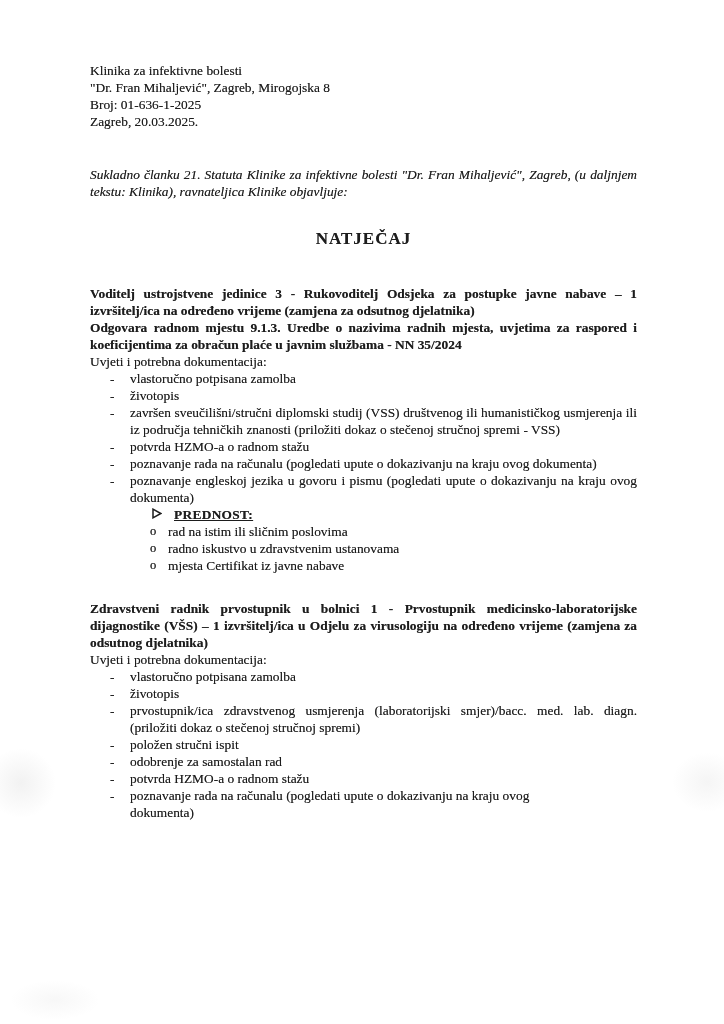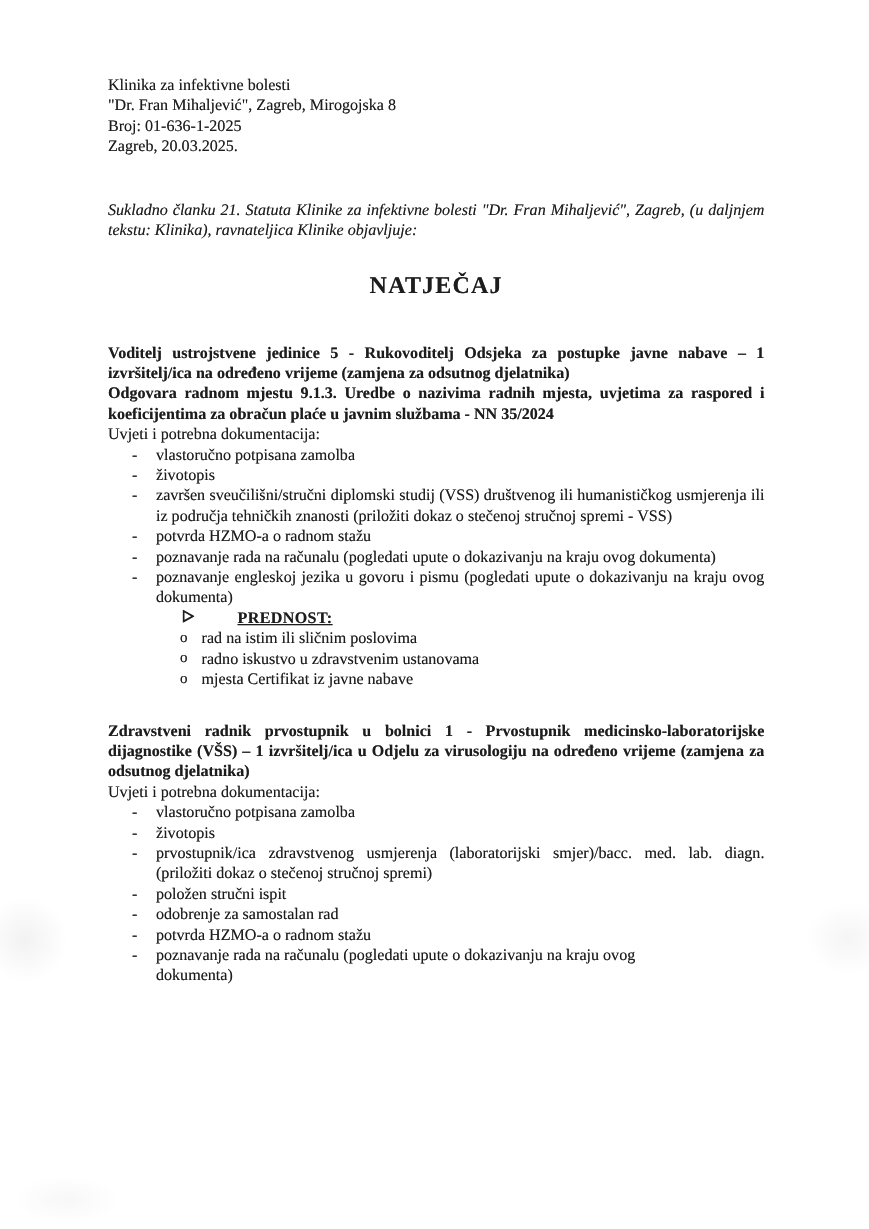--- a/index.html
+++ b/index.html
@@ -21,35 +21,35 @@
   .letterhead div { white-space: nowrap; }
   p { margin: 0; }
   .justify { text-align: justify; }
   .bold { font-weight: bold; }
   .underline { text-decoration: underline; }
   .intro { margin-top: 36px; font-style: italic; }
   .doc-title {
     margin-top: 30px;
     text-align: center;
     font-weight: bold;
-    font-size: 20px;
+    font-size: 17px;
     letter-spacing: 1px;
   }
   .subtitle { margin-top: 38px; }
   .section-1 { margin-top: 38px; }
   .section-2 { margin-top: 26px; }
   ul.req-list, ul.adv-list { margin: 0; padding: 0; list-style: none; text-align: justify; }
   ul.req-list li { position: relative; padding-left: 40px; }
   ul.req-list li .bullet { position: absolute; left: 20px; }
   ul.adv-list li { position: relative; padding-left: 78px; text-align: left; }
   ul.adv-list li .bullet { position: absolute; left: 60px; font-size: 12.5px; }
   .section-2 ul.req-list li:last-child .li-text { display: inline-block; max-width: 442px; vertical-align: top; text-align: left; }
   .prednost-line { padding-left: 62px; }
   .prednost-line .arrow-wrap { display: inline-block; width: 22px; }
-  .prednost-label { font-weight: bold; text-decoration: underline; letter-spacing: 0.3px; margin-left: 24px; }
+  .prednost-label { font-weight: bold; text-decoration: underline; letter-spacing: 0.3px; }
   
   .smudge { position: absolute; pointer-events: none; }
   .smudge-left { left: -14px; top: 748px; width: 70px; height: 70px;
     background: radial-gradient(closest-side, rgba(125,125,125,0.10), rgba(125,125,125,0)); }
   .smudge-right { right: -18px; top: 752px; width: 70px; height: 60px;
     background: radial-gradient(closest-side, rgba(125,125,125,0.08), rgba(125,125,125,0)); }
   .smudge-bottom { left: 10px; top: 980px; width: 90px; height: 40px;
     background: radial-gradient(closest-side, rgba(125,125,125,0.06), rgba(125,125,125,0)); }
 </style>
 </head>
@@ -63,21 +63,21 @@
     <div>Broj: 01-636-1-2025</div>
     <div>Zagreb, 20.03.2025.</div>
   </div>
 
   <p class="intro justify">Sukladno članku 21. Statuta Klinike za infektivne bolesti "Dr. Fran Mihaljević", Zagreb, (u daljnjem tekstu: Klinika), ravnateljica Klinike objavljuje:</p>
 
   <p class="doc-title">NATJEČAJ</p>
 
 
   <section class="section-1">
-    <p class="bold justify">Voditelj ustrojstvene jedinice 5 - Rukovoditelj Odsjeka za postupke javne nabave – 1 izvršitelj/ica na određeno vrijeme (zamjena za odsutnog djelatnika)</p>
+    <p class="bold justify">Voditelj ustrojstvene jedinice 3 - Rukovoditelj Odsjeka za postupke javne nabave – 1 izvršitelj/ica na određeno vrijeme (zamjena za odsutnog djelatnika)</p>
     <p class="bold justify">Odgovara radnom mjestu 9.1.3. Uredbe o nazivima radnih mjesta, uvjetima za raspored i koeficijentima za obračun plaće u javnim službama - NN 35/2024</p>
     <p>Uvjeti i potrebna dokumentacija:</p>
     <ul class="req-list">
         <li><span class="bullet">-</span><span class="li-text">vlastoručno potpisana zamolba</span></li>
         <li><span class="bullet">-</span><span class="li-text">životopis</span></li>
         <li><span class="bullet">-</span><span class="li-text">završen sveučilišni/stručni diplomski studij (VSS) društvenog ili humanističkog usmjerenja ili iz područja tehničkih znanosti (priložiti dokaz o stečenoj stručnoj spremi - VSS)</span></li>
         <li><span class="bullet">-</span><span class="li-text">potvrda HZMO-a o radnom stažu</span></li>
         <li><span class="bullet">-</span><span class="li-text">poznavanje rada na računalu (pogledati upute o dokazivanju na kraju ovog dokumenta)</span></li>
         <li><span class="bullet">-</span><span class="li-text">poznavanje engleskoj jezika u govoru i pismu (pogledati upute o dokazivanju na kraju ovog dokumenta)</span></li>
       </ul>

